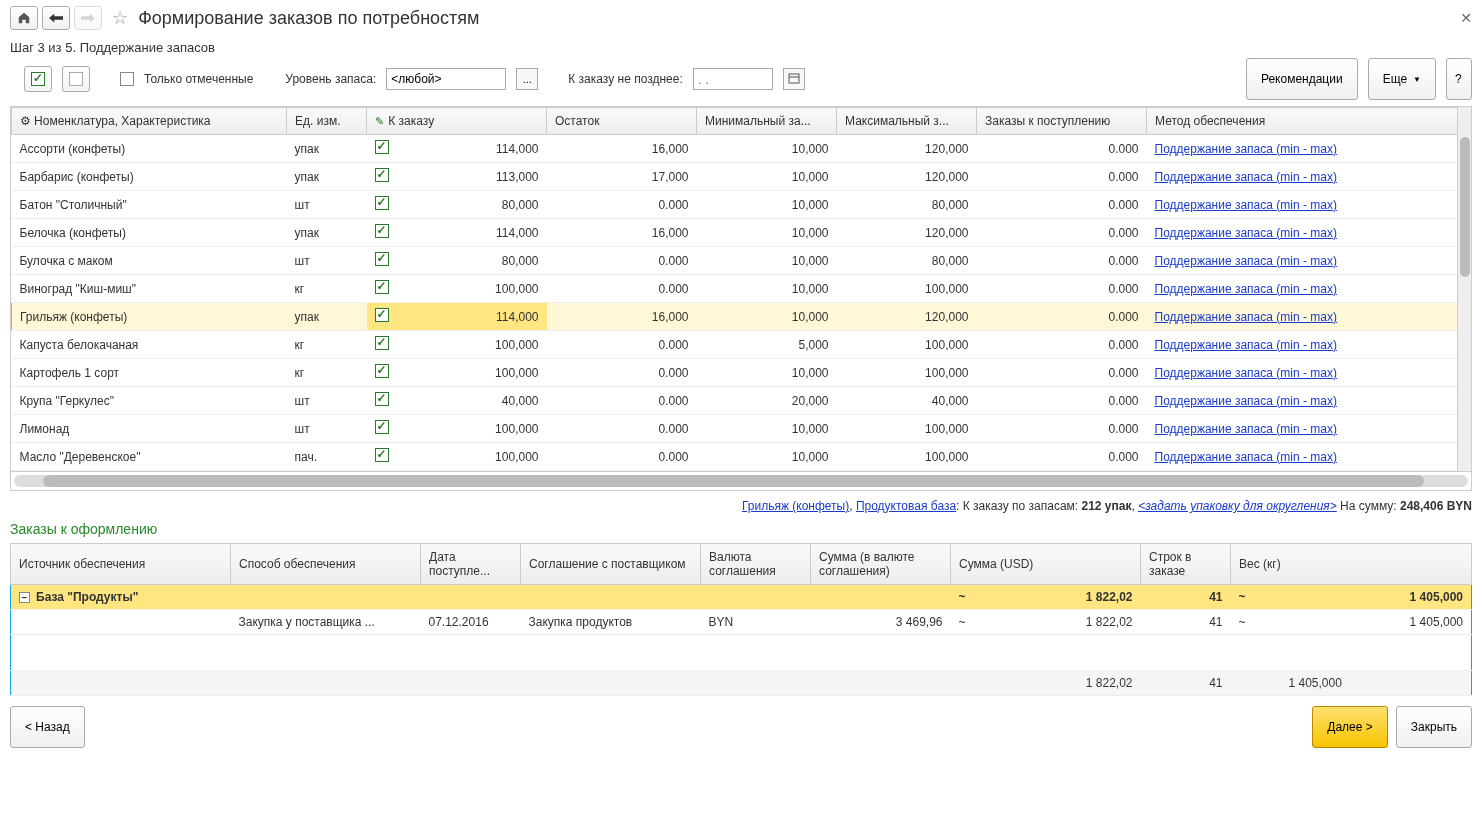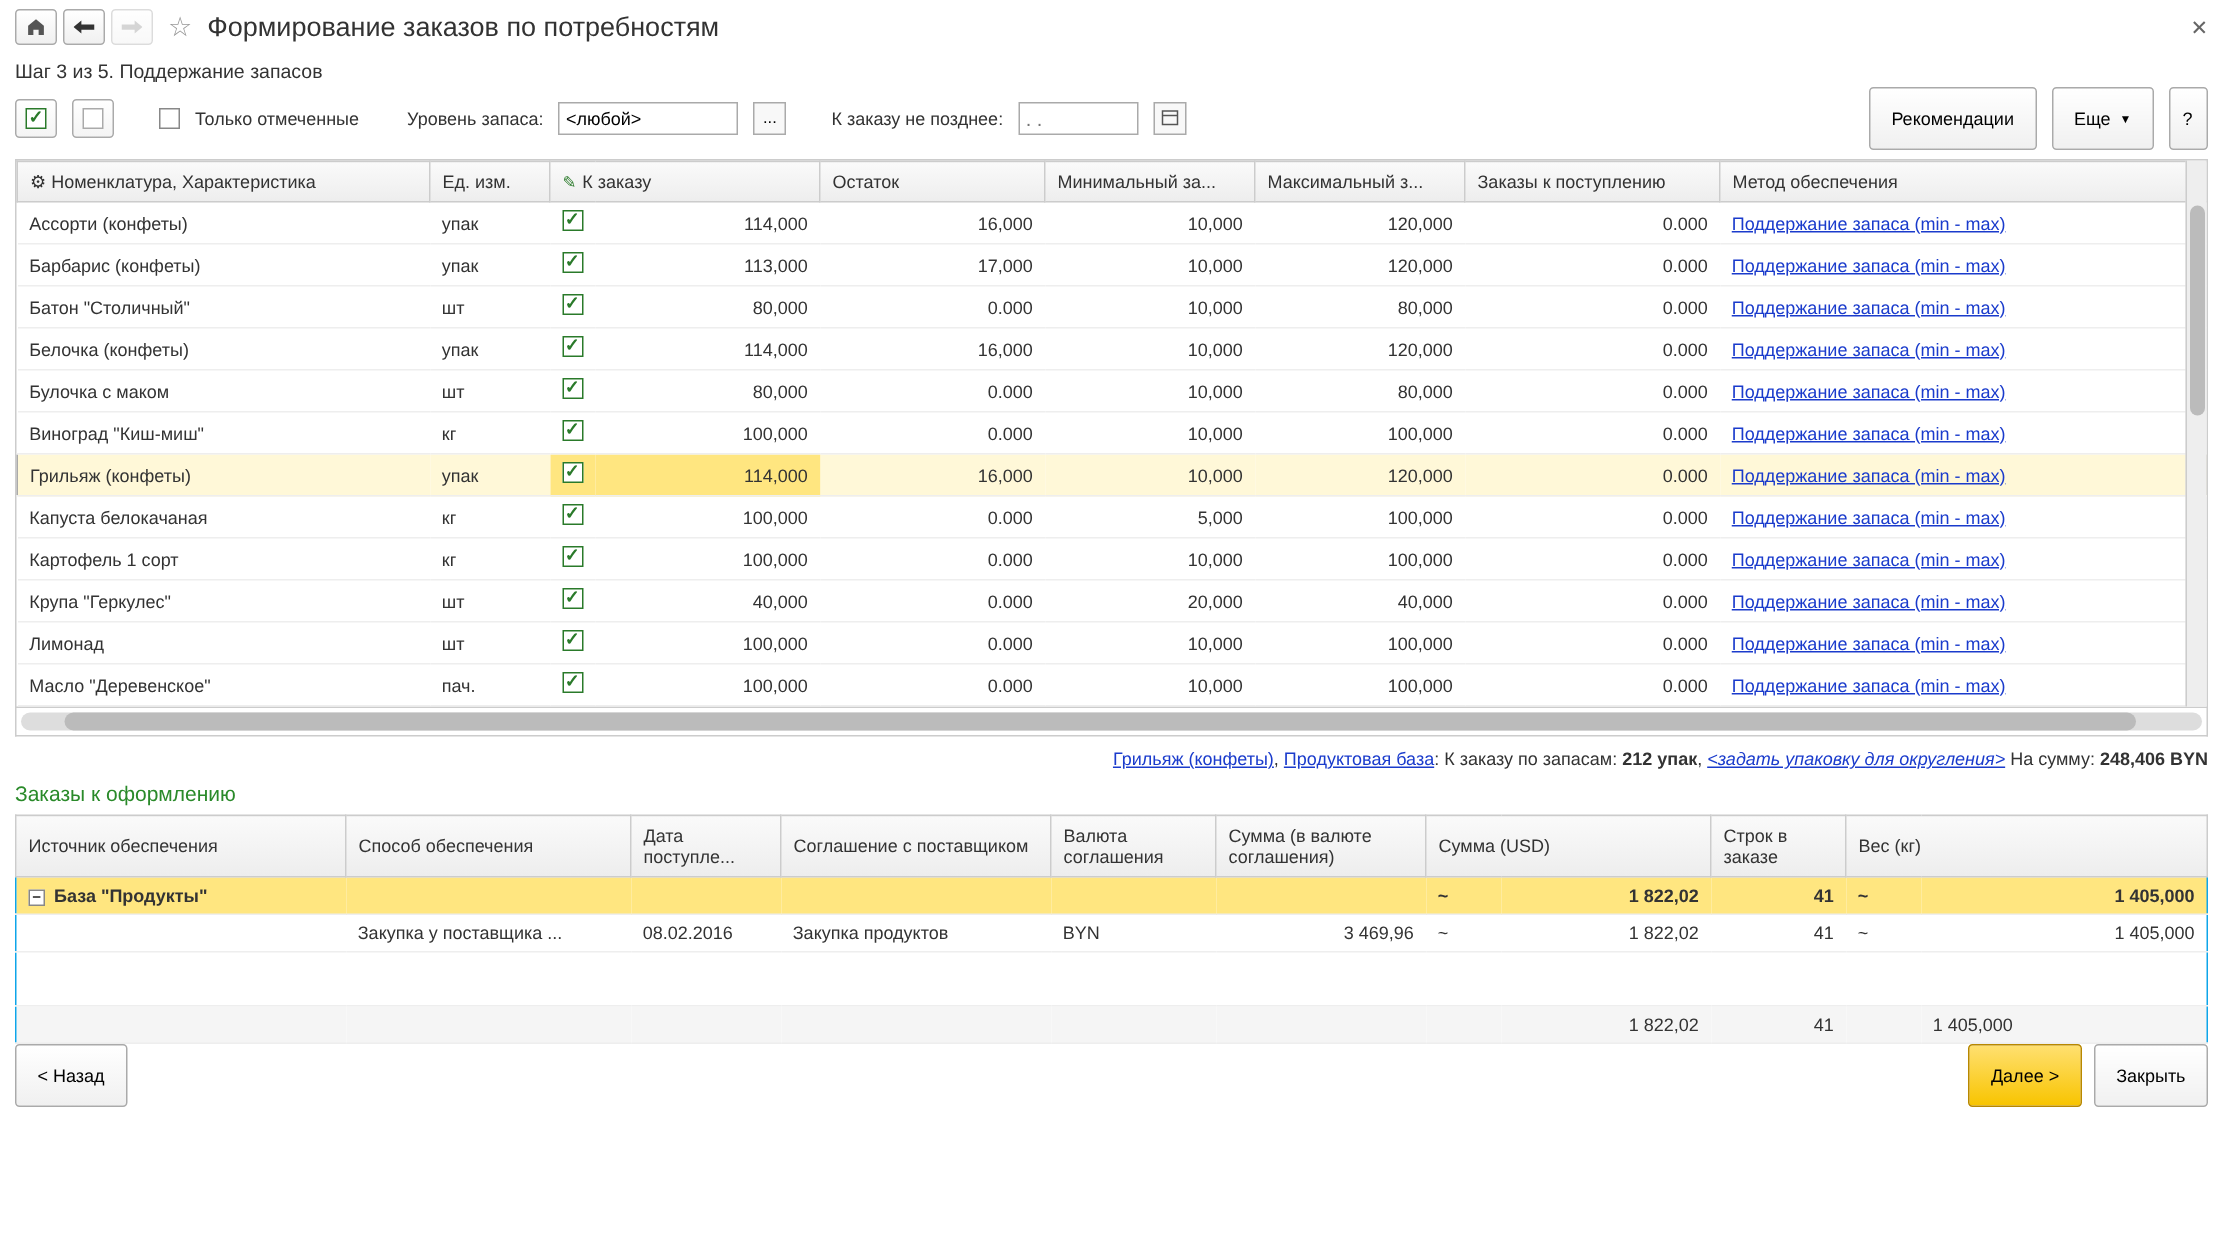--- a/index.html
+++ b/index.html
@@ -4,21 +4,21 @@
 <style>
 * { box-sizing: border-box; margin: 0; padding: 0; }
 body { font-family: Arial, sans-serif; font-size: 12px; color: #333; background: #fff; padding: 6px 10px; }
 .toolbar { display: flex; align-items: center; gap: 4px; margin-bottom: 10px; }
 .btn-nav { background: linear-gradient(#fff,#f0f0f0); border: 1px solid #aaa; border-radius: 3px; height: 24px; min-width: 28px; display: inline-flex; align-items: center; justify-content: center; cursor: pointer; }
 .btn-nav:disabled { opacity: .4; }
 .star { font-size: 18px; color: #999; margin: 0 6px; }
 .title { font-size: 18px; }
 .close-x { margin-left: auto; font-size: 14px; color: #666; cursor: pointer; }
 .step-line { font-size: 13px; margin-bottom: 3px; }
-.filter-bar { display: flex; align-items: center; gap: 10px; margin-bottom: 6px; }
+.filter-bar { display: flex; align-items: center; gap: 10px; margin-bottom: 6px; margin-left: 14px; }
 .icon-btn { background: linear-gradient(#fff,#f4f4f4); border: 1px solid #aaa; border-radius: 3px; height: 26px; min-width: 28px; display: inline-flex; align-items: center; justify-content: center; cursor: pointer; padding: 0 6px; }
 .chk { width: 14px; height: 14px; border: 1px solid #888; display: inline-block; position: relative; background: #fff; }
 .sel { border: 1px solid #aaa; height: 22px; padding: 2px 4px; font-size: 12px; background: #fff; }
 .sel-wide { width: 120px; }
 .dots-btn { border: 1px solid #aaa; height: 22px; width: 22px; background: #f8f8f8; text-align: center; font-size: 11px; }
 .date-inp { border: 1px solid #aaa; height: 22px; width: 80px; padding: 2px 4px; color: #999; }
 .cal-btn { border: 1px solid #aaa; height: 22px; width: 22px; background: #f8f8f8; font-size: 11px; }
 .spacer { flex: 1; }
 .big-btn { background: linear-gradient(#fff,#f0f0f0); border: 1px solid #aaa; border-radius: 3px; height: 42px; padding: 0 14px; font-size: 12px; cursor: pointer; display: inline-flex; align-items: center; gap: 6px; }
 .table-wrap { border: 1px solid #ccc; position: relative; }
@@ -40,21 +40,21 @@
 .info-line { text-align: right; margin: 8px 0; font-size: 12px; }
 .info-line .ilink { color: #1a3bcc; text-decoration: underline; cursor: pointer; }
 .info-line em { font-style: italic; }
 .section-title { color: #2a8a2a; font-size: 14px; margin: 4px 0 6px; }
 .otbl { width: 100%; border-collapse: collapse; border: 1px solid #0ea5e9; }
 .otbl th { background: linear-gradient(#fafafa,#ededed); border: 1px solid #ccc; padding: 6px 8px; text-align: left; font-weight: normal; font-size: 12px; }
 .otbl td { border-bottom: 1px solid #eee; padding: 5px 8px; font-size: 12px; }
 .otbl tr.grp td { background: #ffe680; font-weight: bold; }
 .otbl tr.foot td { background: #f5f5f5; border-top: 1px solid #ccc; }
 .tw { font-size: 13px; }
-.footer { display: flex; gap: 8px; }
+.footer { display: flex; margin-top: 10px; gap: 8px; }
 .btn-yellow { background: linear-gradient(#ffe070,#f8c400); border: 1px solid #b88800; }
 .pencil { color: #2a7a2a; font-size: 11px; margin-right: 4px; }
 .gear { font-size: 12px; }
 .tri-down { font-size: 8px; }
 .expander { display: inline-block; width: 11px; height: 11px; border: 1px solid #888; text-align: center; line-height: 9px; font-size: 10px; margin-right: 6px; background: #fff; }
 .spacer-row td { height: 36px; }
 </style>
 </head>
 <body>
 
@@ -325,21 +325,21 @@
         <td></td>
       <td class="tw">~</td>
       <td class="num">1 822,02</td>
       <td class="num">41</td>
       <td class="tw">~</td>
       <td class="num">1 405,000</td>
     </tr>
     <tr>
       <td></td>
       <td>Закупка у поставщика ...</td>
-      <td>08.02.2016</td>
+      <td>07.12.2016</td>
       <td>Закупка продуктов</td>
       <td>BYN</td>
       <td class="num">3 469,96</td>
       <td class="tw">~</td>
       <td class="num">1 822,02</td>
       <td class="num">41</td>
       <td class="tw">~</td>
       <td class="num">1 405,000</td>
     </tr>
     <tr class="spacer-row">

